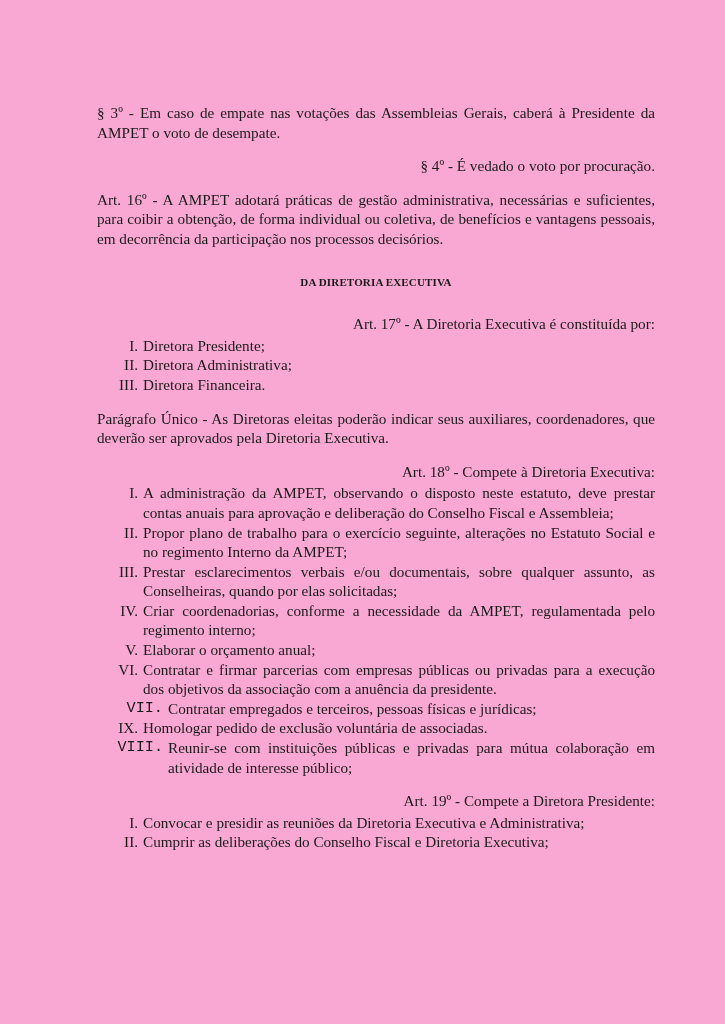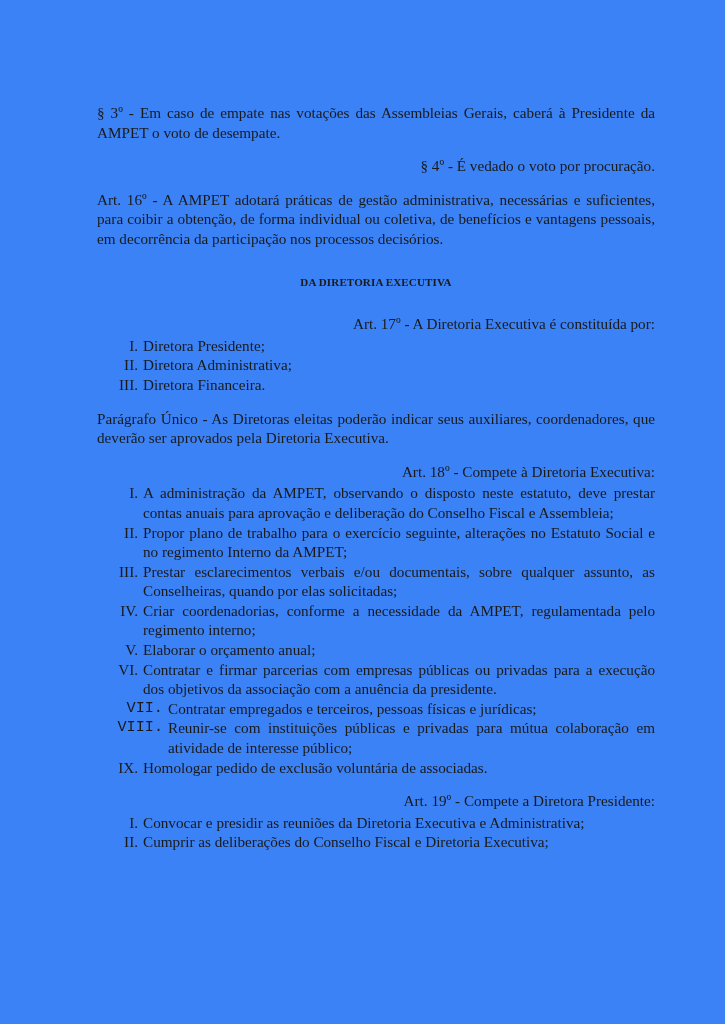--- a/index.html
+++ b/index.html
@@ -10,21 +10,21 @@
   }
   body {
     font-family: "Liberation Serif", "DejaVu Serif", serif;
     color: #1a1a1a;
   }
   .page {
     position: relative;
     width: 725px;
     height: 1024px;
     margin: 0 auto;
-    background: #3b82f6;
+    background: #f9a8d4;
     overflow: hidden;
     box-sizing: border-box;
   }
   .content {
     position: absolute;
     left: 97px;
     top: 103px;
     width: 558px;
   }
 
@@ -151,27 +151,27 @@
         <span class="roman-text plain">Elaborar o orçamento anual;</span>
       </li>
       <li class="roman-item">
         <span class="roman-num">VI.</span>
         <span class="roman-text">Contratar e firmar parcerias com empresas públicas ou privadas para a execução dos objetivos da associação com a anuência da presidente.</span>
       </li>
       <li class="roman-item wide-gutter">
         <span class="roman-num">VII.</span>
         <span class="roman-text plain">Contratar empregados e terceiros, pessoas físicas e jurídicas;</span>
       </li>
+      <li class="roman-item">
+        <span class="roman-num">IX.</span>
+        <span class="roman-text plain">Homologar pedido de exclusão voluntária de associadas.</span>
+      </li>
       <li class="roman-item wide-gutter">
         <span class="roman-num">VIII.</span>
         <span class="roman-text">Reunir-se com instituições públicas e privadas para mútua colaboração em atividade de interesse público;</span>
-      </li>
-      <li class="roman-item">
-        <span class="roman-num">IX.</span>
-        <span class="roman-text plain">Homologar pedido de exclusão voluntária de associadas.</span>
       </li>
     </ol>
 
     <p class="para lead nojustify">Art. 19º - Compete a Diretora Presidente:</p>
 
     <ol class="roman-list">
       <li class="roman-item">
         <span class="roman-num">I.</span>
         <span class="roman-text plain">Convocar e presidir as reuniões da Diretoria Executiva e Administrativa;</span>
       </li>

